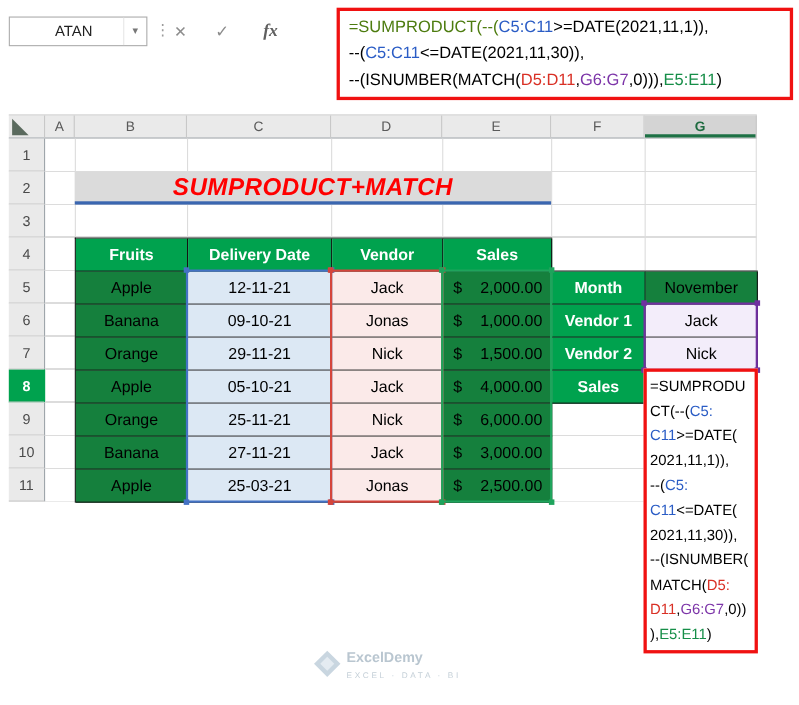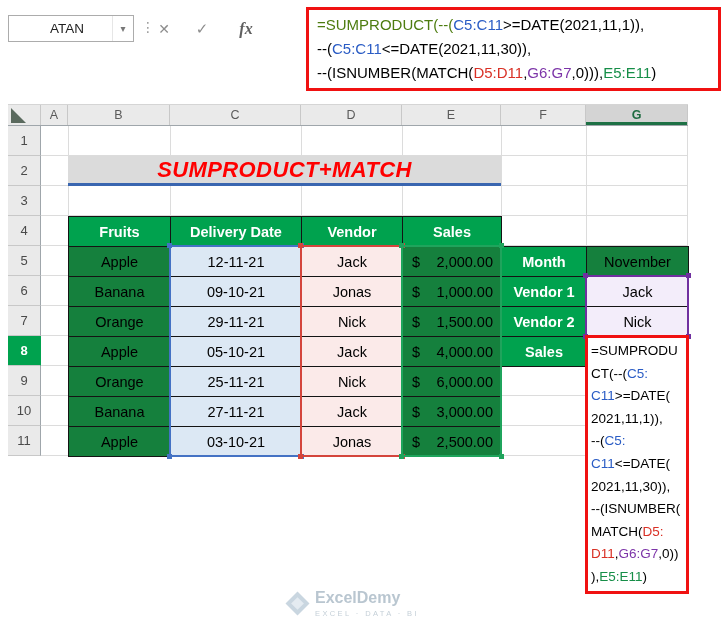--- a/index.html
+++ b/index.html
@@ -60,21 +60,21 @@
 
 
 .cell-formula{position:absolute;left:585px;top:335px;width:104px;height:259px;border:3px solid #F01111;background:#fff;padding:2px 0 0 3px;}
 .cf-line{font-size:13.5px;line-height:22.6px;white-space:nowrap;}
 
 
 .watermark{position:absolute;left:289px;top:588px;display:flex;align-items:center;gap:9px;}
 .wm-logo{position:relative;width:17px;height:17px;background:#C9D6E0;transform:rotate(45deg);flex:0 0 auto;}
 .wm-logo::after{content:"";position:absolute;left:4px;top:4px;width:9px;height:9px;background:#E4EBF1;}
 .wm-col{display:flex;flex-direction:column;}
-.wm-brand{font-size:16px;font-weight:bold;color:#B9C6D0;line-height:20px;}
+.wm-brand{font-size:13px;font-weight:bold;color:#B9C6D0;line-height:20px;}
 .wm-tag{font-size:7.5px;letter-spacing:2.4px;color:#C5D0D8;margin-top:1px;}
 </style>
 </head>
 <body>
 
 <div class="screen">
 
   <div class="namebox">
     <span class="nb-text">ATAN</span>
     <span class="nb-arrow">▾</span>
@@ -178,21 +178,21 @@
 
     <div class="cell">Banana</div>
     <div class="cell fill-blue">27-11-21</div>
     <div class="cell fill-pink">Jack</div>
     <div class="cell money">
       <span class="cur">$</span>
       <span class="amt">3,000.00</span>
     </div>
 
     <div class="cell">Apple</div>
-    <div class="cell fill-blue">03-10-21</div>
+    <div class="cell fill-blue">25-03-21</div>
     <div class="cell fill-pink">Jonas</div>
     <div class="cell money">
       <span class="cur">$</span>
       <span class="amt">2,500.00</span>
     </div>
   </div>
 
   <div class="lookup-table">
     <div class="cell lt-label">Month</div>
     <div class="cell lt-value">November</div>

